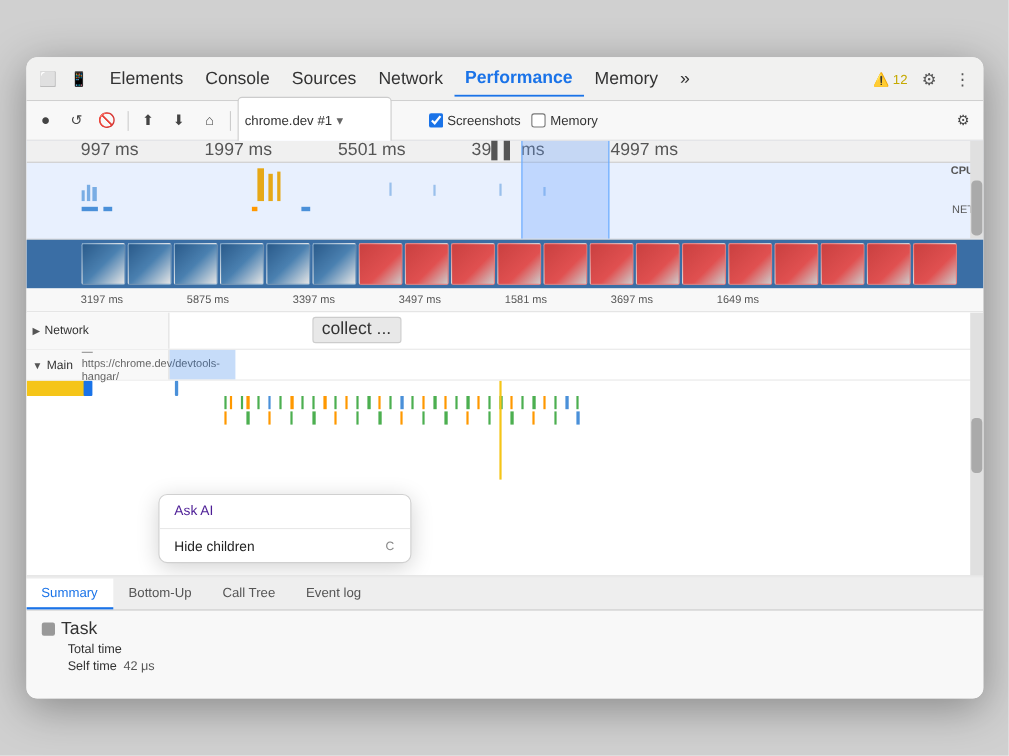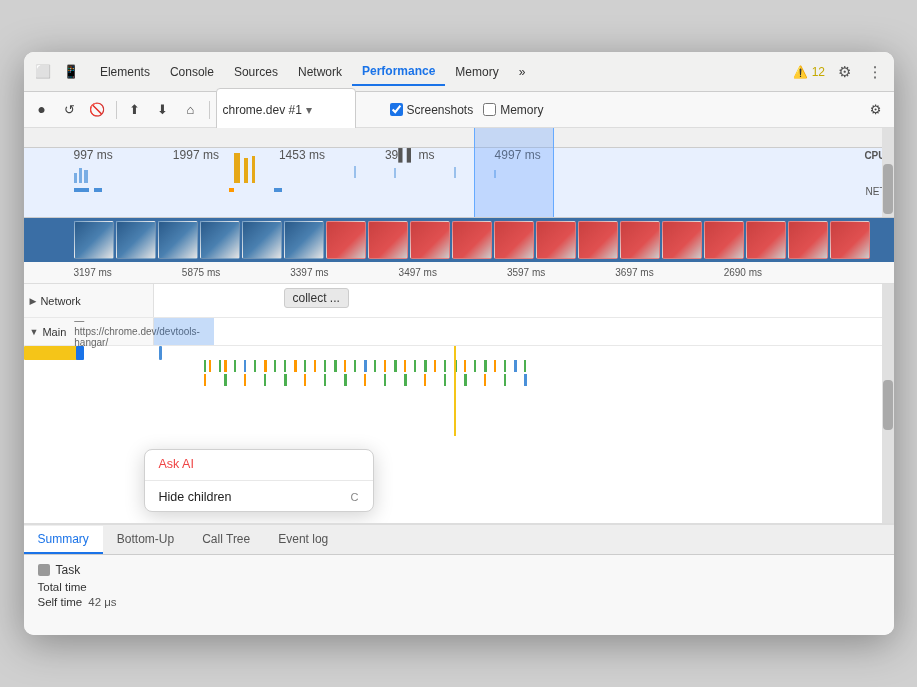--- a/index.html
+++ b/index.html
@@ -35,21 +35,21 @@
       gap: 4px;
       margin-right: 6px;
     }
     .tab-icon {
       font-size: 13px;
       color: #555;
       padding: 2px 4px;
       cursor: pointer;
     }
     .tab-item {
-      font-size: 12px;
+      font-size: 16px;
       color: #333;
       padding: 6px 10px;
       cursor: pointer;
       white-space: nowrap;
       border-radius: 4px 4px 0 0;
     }
     .tab-item.active {
       color: #1a73e8;
       border-bottom: 2px solid #1a73e8;
       font-weight: 700;
@@ -143,25 +143,24 @@
     }
     .timeline-ruler {
       display: flex;
       align-items: flex-start;
       height: 20px;
       background: #f0f0f0;
       border-bottom: 1px solid #ccc;
       padding-left: 50px;
     }
     .ruler-mark {
-      font-size: 12px;
+      font-size: 16px;
       color: #555;
       white-space: nowrap;
       padding-right: 60px;
-      margin-top: 20px;
     }
     .timeline-cpu-label {
       position: absolute;
       right: 8px;
       top: 22px;
       font-size: 10px;
       color: #555;
       font-weight: 600;
     }
     .timeline-net-label {
@@ -198,21 +197,21 @@
     
     .lower-ruler {
       background: #f8f8f8;
       height: 22px;
       display: flex;
       align-items: center;
       border-bottom: 1px solid #ddd;
       padding-left: 50px;
       font-size: 10px;
       color: #555;
-      gap: 12px;
+      gap: 0;
     }
     .lower-ruler span {
       white-space: nowrap;
       padding-right: 58px;
     }
     
     .tracks-area {
       background: #fff;
       position: relative;
       height: 240px;
@@ -243,21 +242,21 @@
     }
     .track-content {
       flex: 1;
       position: relative;
       overflow: hidden;
     }
     .collect-btn {
       background: #e8e8e8;
       border: 1px solid #ccc;
       border-radius: 3px;
-      font-size: 12px;
+      font-size: 16px;
       color: #333;
       padding: 2px 8px;
       cursor: pointer;
       position: absolute;
       top: 4px;
       left: 130px;
     }
     
     .context-menu {
       position: absolute;
@@ -276,21 +275,21 @@
       align-items: center;
       justify-content: space-between;
       padding: 7px 14px;
       font-size: 12.5px;
       color: #222;
       cursor: pointer;
     }
     .ctx-item.disabled { color: #999; cursor: default; }
     .ctx-item.ask-ai {
       font-weight: 500;
-      color: #ef4444;
+      color: #4c1d95;
     }
     .ctx-separator {
       height: 1px;
       background: #e8e8e8;
       margin: 2px 0;
     }
     .ctx-shortcut {
       font-size: 11px;
       color: #888;
     }
@@ -330,27 +329,28 @@
       align-items: center;
       gap: 6px;
       margin-bottom: 4px;
     }
     .task-color-box {
       width: 12px;
       height: 12px;
       background: #999;
       border-radius: 2px;
     }
-    .task-label { font-size: 12px; font-weight: 500; }
+    .task-label { font-size: 16px; font-weight: 500; }
     .time-row {
       display: flex;
       gap: 6px;
       font-size: 11.5px;
       color: #555;
       margin-top: 3px;
+      margin-left: 24px;
     }
     .time-label { color: #333; font-weight: 500; }
     
     .blue-highlight {
       position: absolute;
       top: 0;
       left: 0;
       width: 60px;
       height: 100%;
       background: rgba(26, 115, 232, 0.25);
@@ -441,21 +441,21 @@
         <span>⚙</span>
       </div>
     </div>
   </div>
 
   <div class="timeline-area">
 
     <div class="timeline-ruler">
       <span class="ruler-mark">997 ms</span>
       <span class="ruler-mark">1997 ms</span>
-      <span class="ruler-mark">1453 ms</span>
+      <span class="ruler-mark">5501 ms</span>
       <span class="ruler-mark">39▌▌ ms</span>
       <span class="ruler-mark">4997 ms</span>
     </div>
 
     <svg style="position:absolute;left:50px;right:24px;top:20px;height:35px;width:calc(100% - 74px)">
 
       <rect x="0" y="25" width="3" height="10" fill="#4a90d9" opacity="0.7"></rect>
       <rect x="5" y="20" width="3" height="15" fill="#4a90d9" opacity="0.7"></rect>
       <rect x="10" y="22" width="4" height="13" fill="#4a90d9" opacity="0.7"></rect>
       <rect x="160" y="5" width="6" height="30" fill="#e6a817"></rect>
@@ -504,23 +504,23 @@
     <div class="filmstrip-frame red-block"></div>
     <div class="filmstrip-frame red-block"></div>
     <div class="filmstrip-frame red-block"></div>
   </div>
 
   <div class="lower-ruler">
     <span>3197 ms</span>
     <span>5875 ms</span>
     <span>3397 ms</span>
     <span>3497 ms</span>
-    <span>3597 ms</span>
+    <span>1581 ms</span>
     <span>3697 ms</span>
-    <span>2690 ms</span>
+    <span>1649 ms</span>
   </div>
 
   <div class="tracks-area" style="position:relative;">
 
     <div class="track-row" style="height:34px;">
       <div class="track-label">
         <span class="triangle">▶</span>
         <span>Network</span>
       </div>
       <div class="track-content">

